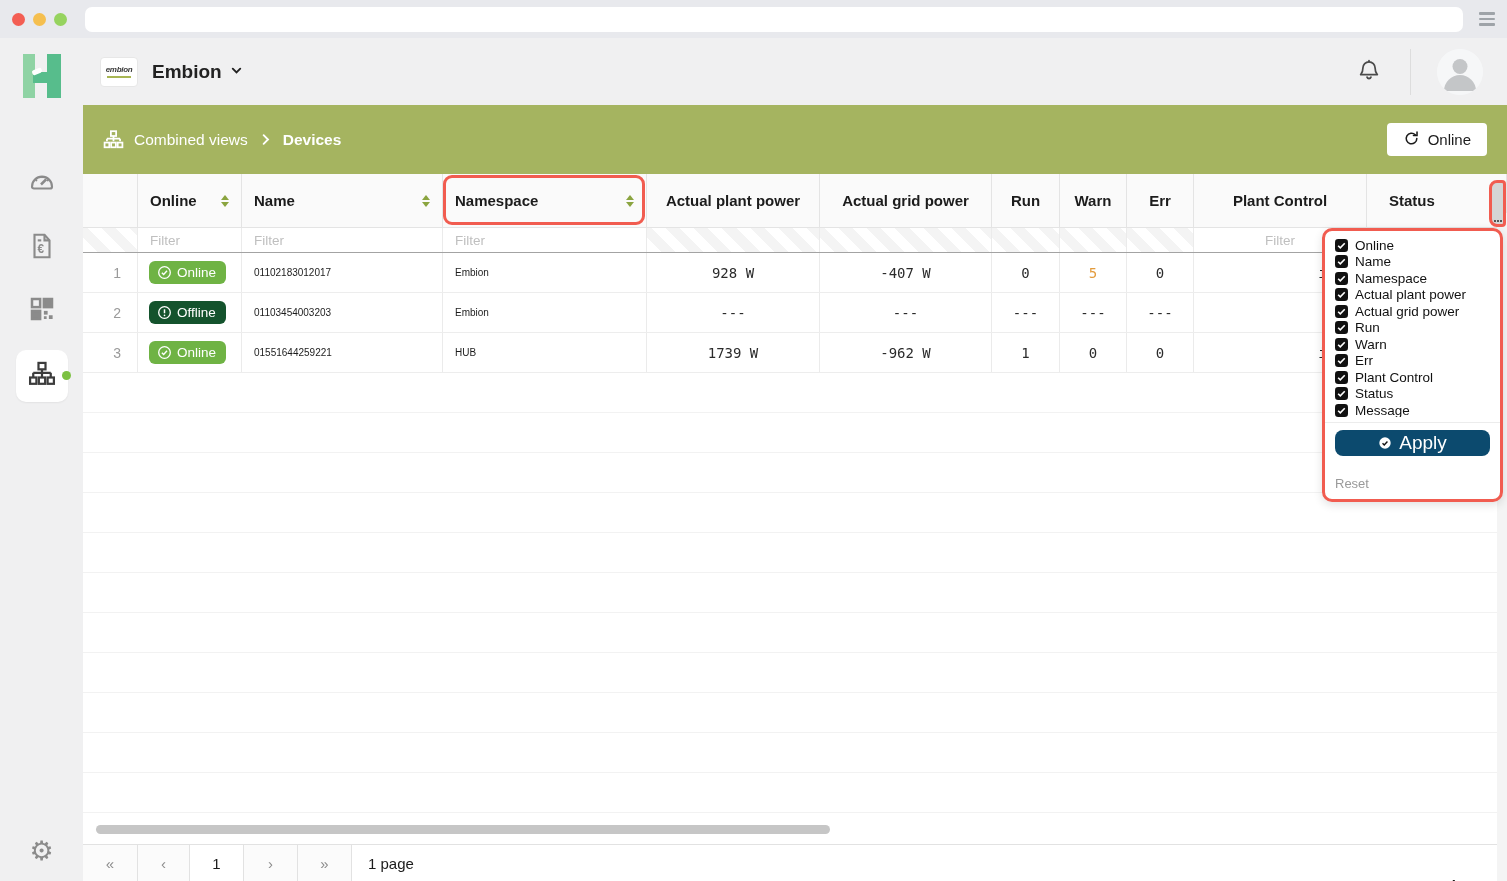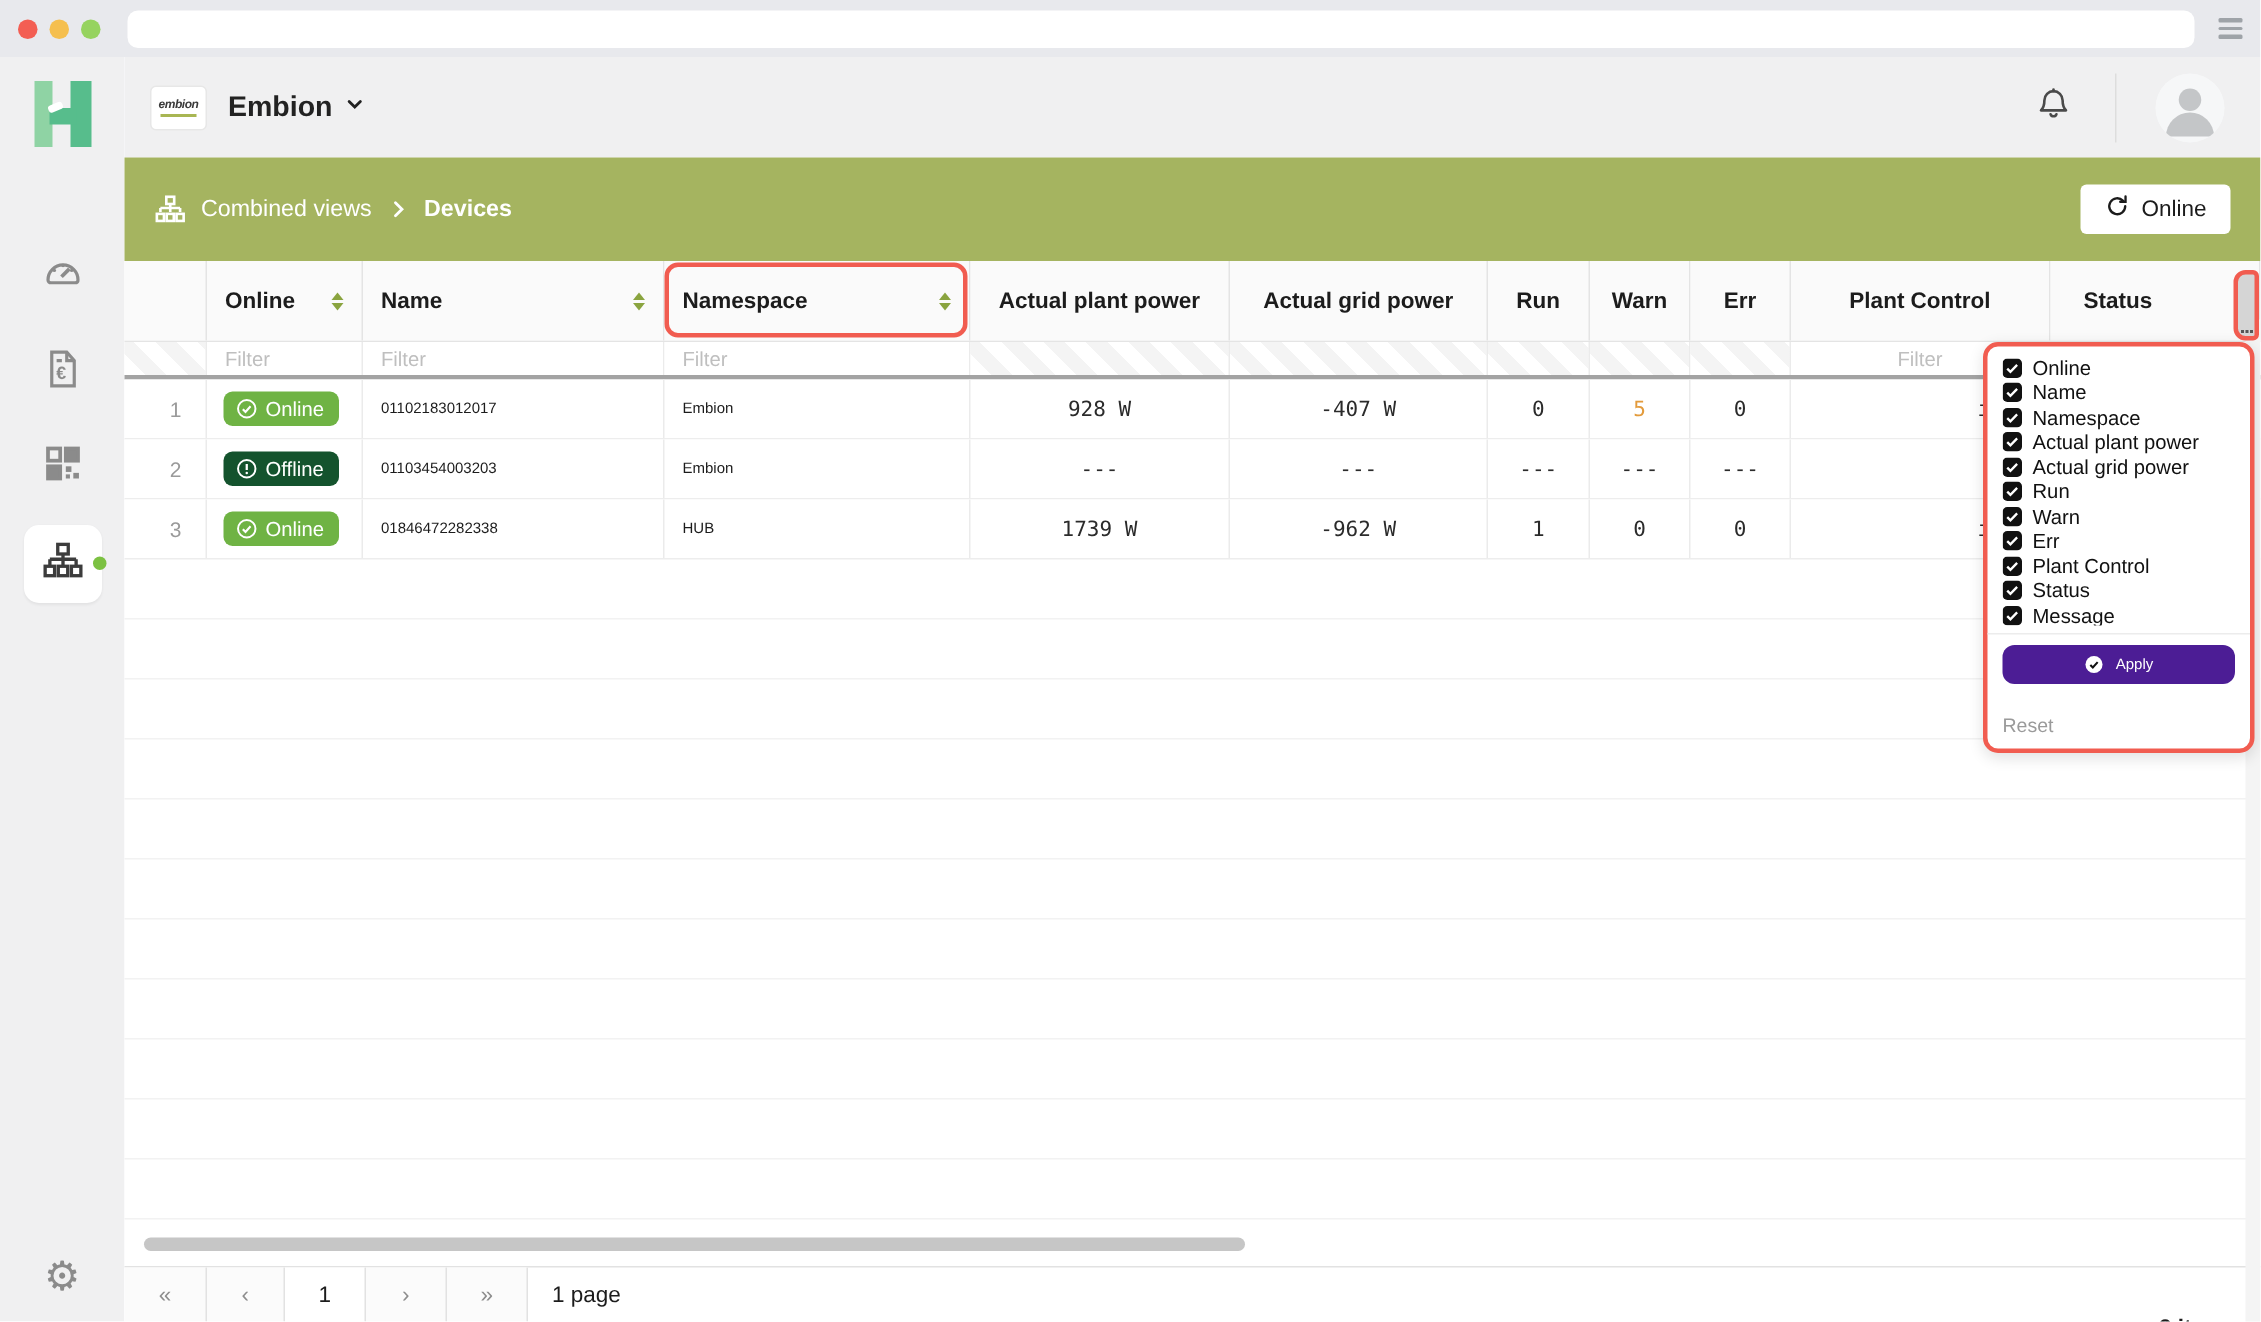--- a/index.html
+++ b/index.html
@@ -58,21 +58,21 @@
   .c0{width:55px;} .c1{width:104px;} .c2{width:201px;} .c3{width:204px;} .c4{width:173px;} .c5{width:172px;}
   .c6{width:68px;} .c7{width:67px;} .c8{width:67px;} .c9{width:173px;} .c10{width:140px; border-right:none;}
   .thead { height:54px; background:#fafafa; border-bottom:1px solid #e4e4e4; }
   .thead .cell { background:#fafafa; border-right:1px solid #e4e4e4; font-size:15px; font-weight:700; color:#1c1c1c; padding:0 12px; cursor:pointer; }
   .thead .center { justify-content:center; }
   .sorter { margin-left:auto; display:flex; flex-direction:column; gap:2px; }
   .sorter i { width:0; height:0; border-left:4.5px solid transparent; border-right:4.5px solid transparent; }
   .sorter .up { border-bottom:5px solid #8aa43f; }
   .sorter .dn { border-top:5px solid #8aa43f; }
   .hl-red { position:absolute; inset:1px 1px 2px 0px; border:3px solid #f15c50; border-radius:9px; pointer-events:none; }
-  .tfilter { height:25px; border-bottom:3px solid #a3a3a3; }
+  .tfilter { height:25px; border-bottom:1px solid #a3a3a3; }
   .tfilter .cell { background:#fff; font-size:13.5px; }
   .tfilter .striped { background:repeating-linear-gradient(45deg,#fff 0 10px,#f4f4f4 10px 20px); }
   .tfilter input { border:none; outline:none; background:transparent; width:100%; padding:0 12px; font-size:13.5px; font-family:inherit; color:#555; }
   .tfilter input::placeholder { color:#bfbfbf; }
   .tfilter .fcenter input { text-align:center; }
   .drow { height:40px; border-bottom:1px solid #ededed; background:#fff; }
   .rownum { justify-content:flex-end; padding-right:16px; color:#9a9a9a; font-size:14px; }
   .badge { display:inline-flex; align-items:center; gap:5px; color:#fff; font-size:13.5px; border-radius:6px; padding:4px 10px 4px 8px; margin-left:11px; }
   .badge.online { background:#6fb344; }
   .badge.offline { background:#14532d; }
@@ -96,21 +96,21 @@
 
   
   .chooser-btn { position:absolute; right:1px; top:180px; width:17px; height:47px; background:#d5d5d5; border:3px solid #f15c50; border-radius:8px 4px 4px 8px; z-index:30; cursor:pointer; display:flex; align-items:flex-end; justify-content:center; padding-bottom:2px; }
   .chooser-btn .dots { display:flex; gap:1px; }
   .chooser-btn .dots i { width:2px; height:2px; background:#555; }
   .colmenu { position:absolute; right:4px; top:228px; width:181px; background:#fff; border:3px solid #f15c50; border-radius:10px; z-index:25; box-shadow:0 3px 10px rgba(0,0,0,.12); padding:6px 10px 8px 10px; }
   .colmenu-list { height:180px; overflow:hidden; display:flex; flex-direction:column; }
   .cm-item { display:flex; align-items:center; gap:7px; height:16.5px; flex:none; font-size:13.5px; color:#111; cursor:pointer; }
   .cm-item svg { flex:none; }
   .cm-divider { height:1px; background:#ececec; margin:5px -10px 7px; }
-  .apply-btn { width:100%; height:26px; background:#4c1d95; color:#fff; border:none; border-radius:8px; font-size:10px; font-family:inherit; display:flex; align-items:center; justify-content:center; gap:7px; cursor:pointer; }
+  .apply-btn { width:100%; height:26px; background:#0c4a6e; color:#fff; border:none; border-radius:8px; font-size:19px; font-family:inherit; display:flex; align-items:center; justify-content:center; gap:7px; cursor:pointer; }
   .reset { margin-top:20px; color:#9a9a9a; font-size:13px; cursor:pointer; }
 </style>
 </head>
 <body>
 
 <div class="chrome">
   <div class="lights">
     <span class="light red"></span>
     <span class="light yellow"></span>
     <span class="light green"></span>
@@ -363,21 +363,21 @@
       <div class="cell c0 rownum">3</div>
       <div class="cell c1">
         <span class="badge online">
           <svg viewBox="0 0 16 16" width="15" height="15">
               <circle cx="8" cy="8" r="6.2" fill="none" stroke="#fff" stroke-width="1.4"></circle>
               <path d="M5.2 8.3l1.9 1.9 3.6-4" fill="none" stroke="#fff" stroke-width="1.5"></path>
             </svg>
           <span>Online</span>
         </span>
       </div>
-      <div class="cell c2 txtcell">01846472282338</div>
+      <div class="cell c2 txtcell">01551644259221</div>
       <div class="cell c3 txtcell">HUB</div>
       <div class="cell c4 mono">1739 W</div>
       <div class="cell c5 mono">-962 W</div>
       <div class="cell c6 mono">1</div>
       <div class="cell c7 mono">0</div>
       <div class="cell c8 mono">0</div>
       <div class="cell c9 mono right">idle</div>
       <div class="cell c10"></div>
     </div>
 

